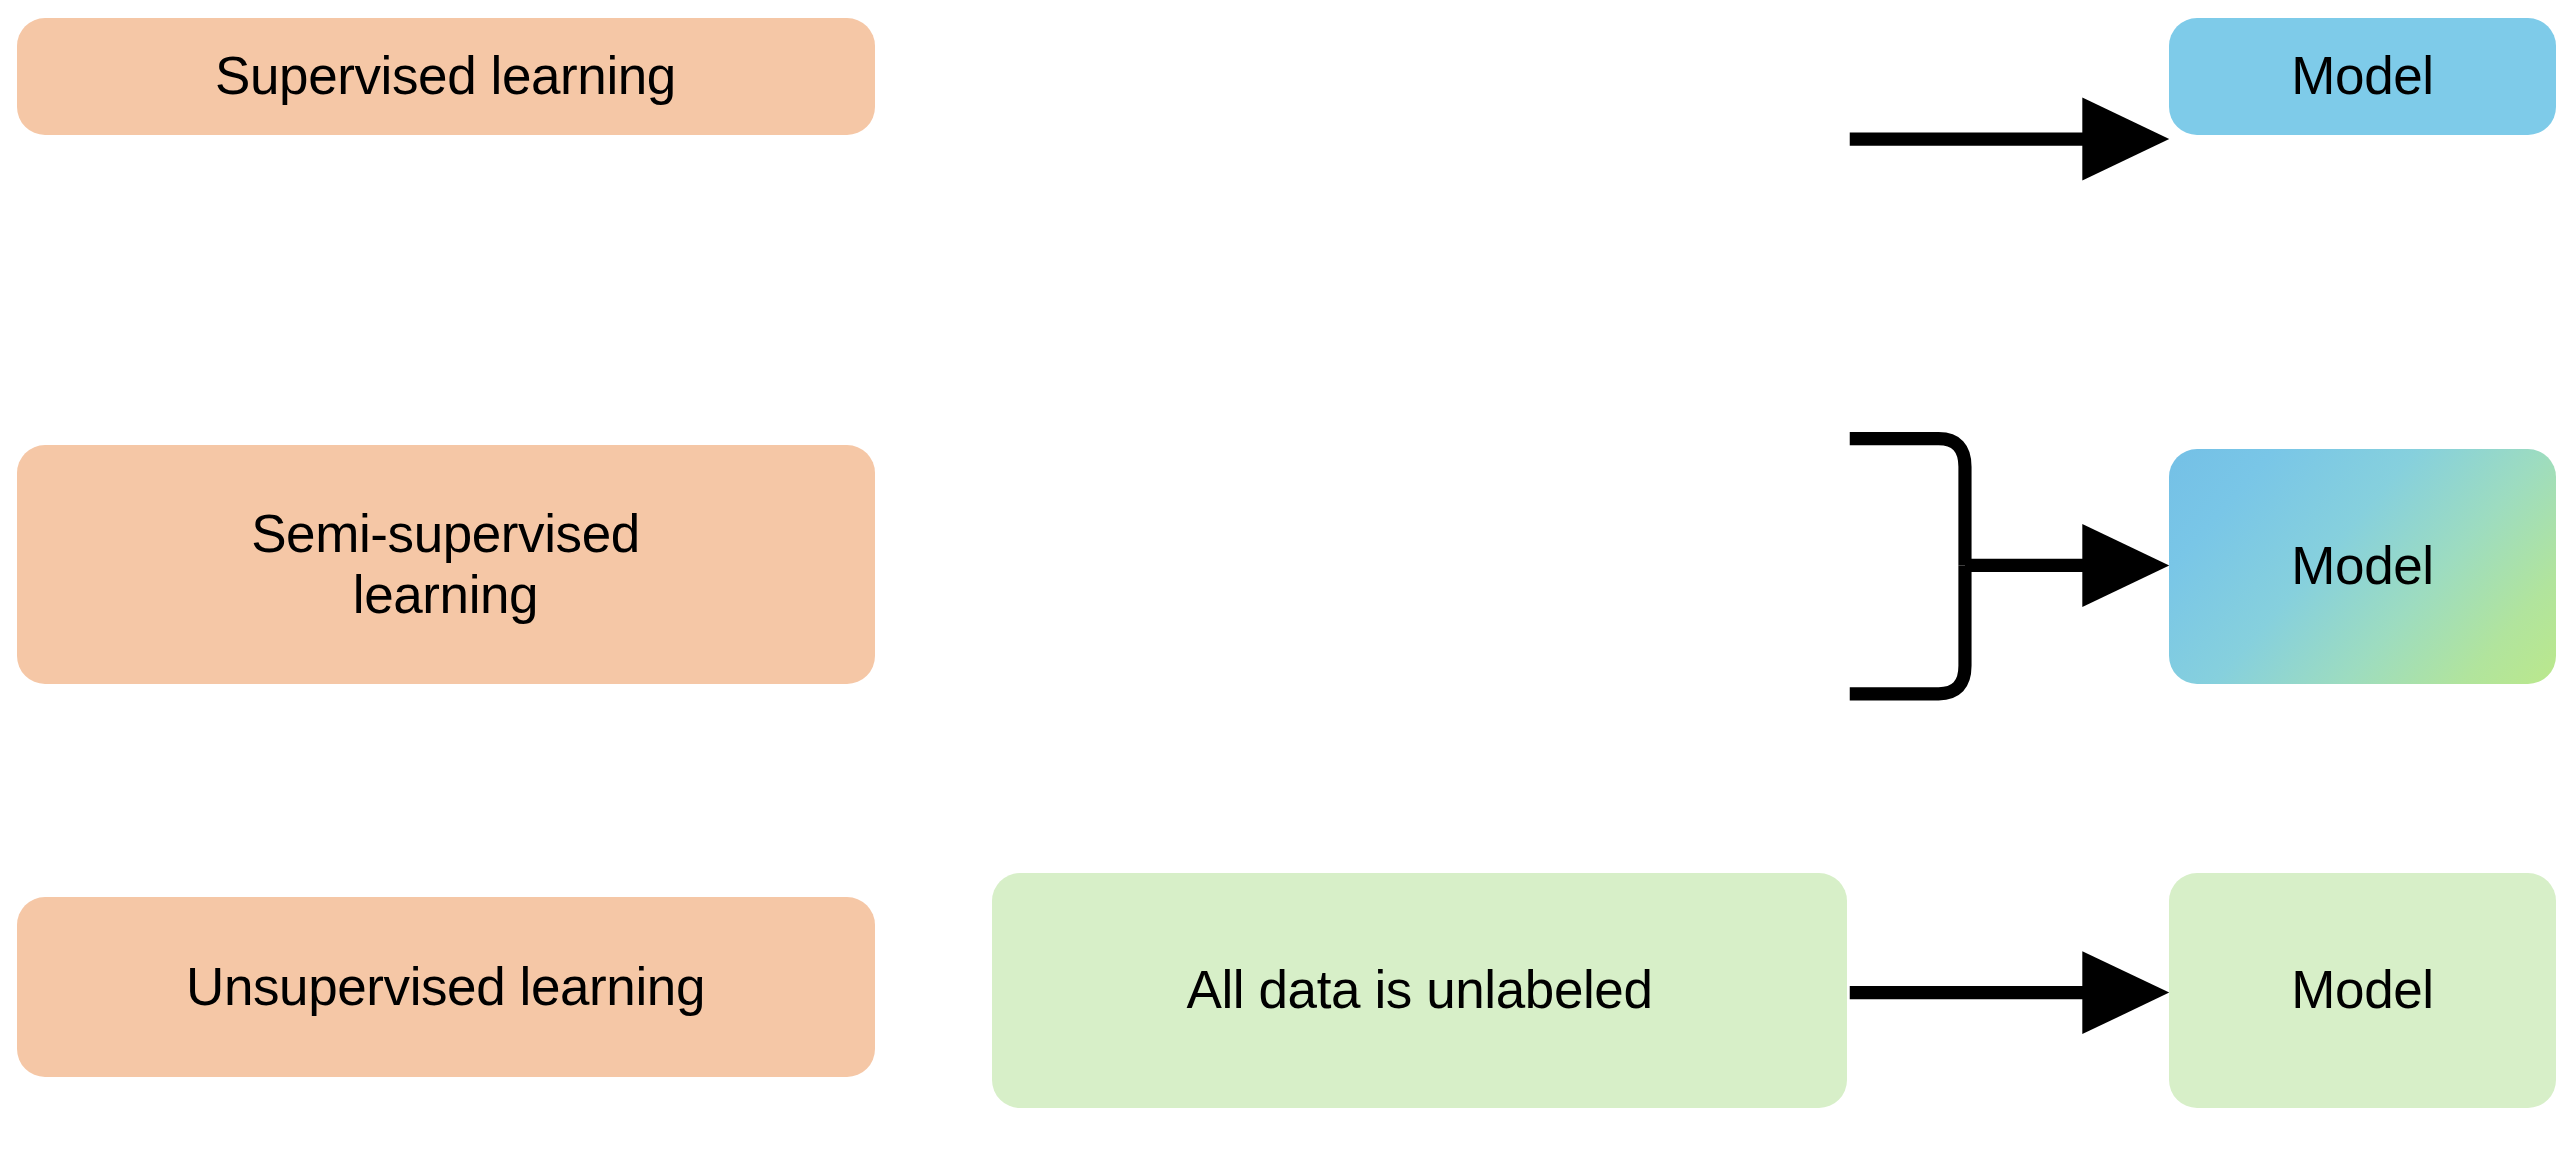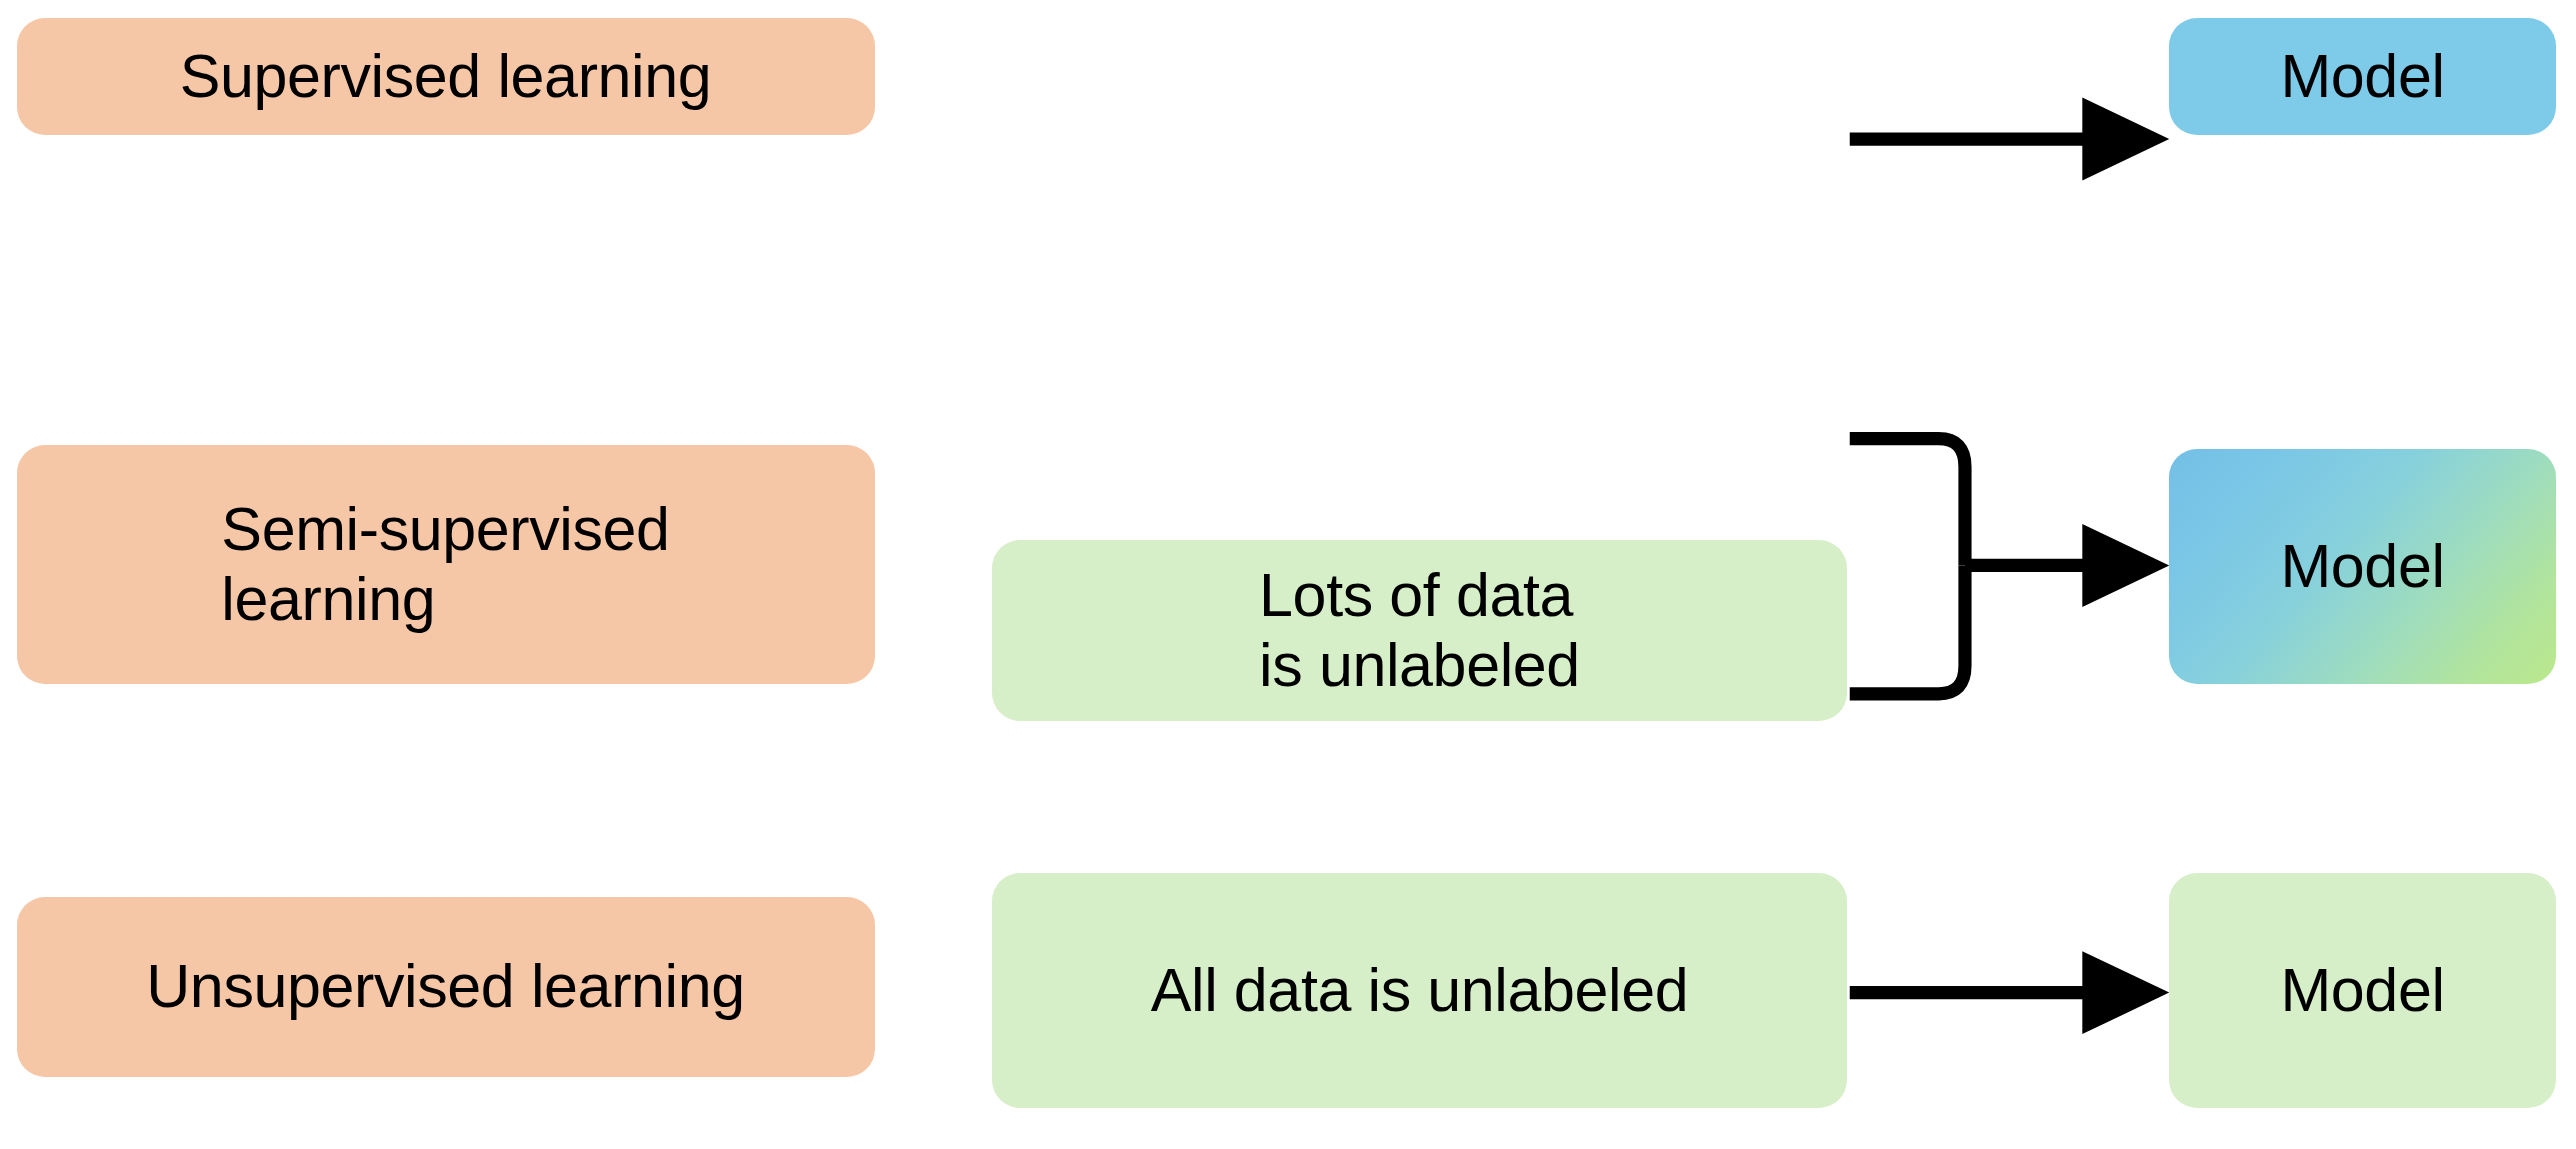--- a/index.html
+++ b/index.html
@@ -16,23 +16,23 @@
     height: 1149px;
     background: #ffffff;
     overflow: hidden;
   }
   .box {
     position: absolute;
     box-sizing: border-box;
     display: flex;
     align-items: center;
     justify-content: center;
-    text-align: left;
+    text-align: center;
     color: #000000;
-    font-size: 61px;
+    font-size: 53px;
     line-height: 1.14;
     letter-spacing: -0.4px;
     border-radius: 28px;
     padding: 3.3px 15px;
     white-space: pre-line;
   }
 
   
   .cat { background: #f5c7a6; }
 
@@ -88,22 +88,20 @@
 
   <div class="box cat" id="cat-supervised">Supervised learning</div>
 
 
   <div class="box model-blue" id="model-supervised">Model</div>
 
   <div class="box cat" id="cat-semi">Semi-supervised
 learning</div>
 
 
-  <div class="box unlabeled" id="data-lots-unlabeled">Lots of data
-is unlabeled</div>
 
   <div class="box model-grad" id="model-semi">Model</div>
 
   <div class="box cat" id="cat-unsupervised">Unsupervised learning</div>
 
   <div class="box unlabeled" id="data-all-unlabeled">All data is unlabeled</div>
 
   <div class="box model-green" id="model-unsupervised">Model</div>
 
   <svg class="connector" viewBox="0 0 3129 1396">

